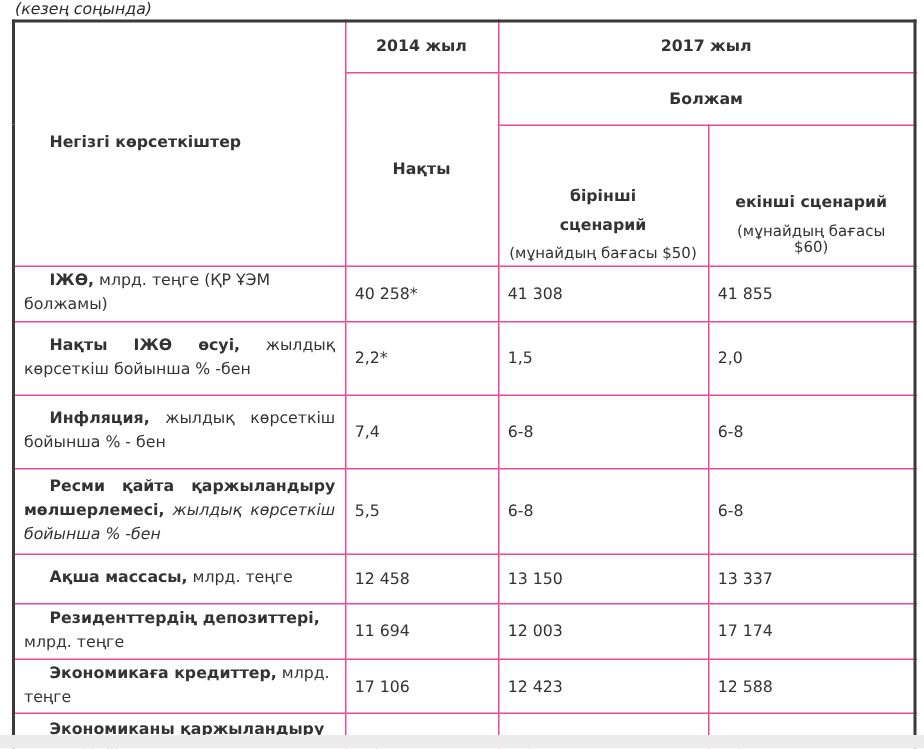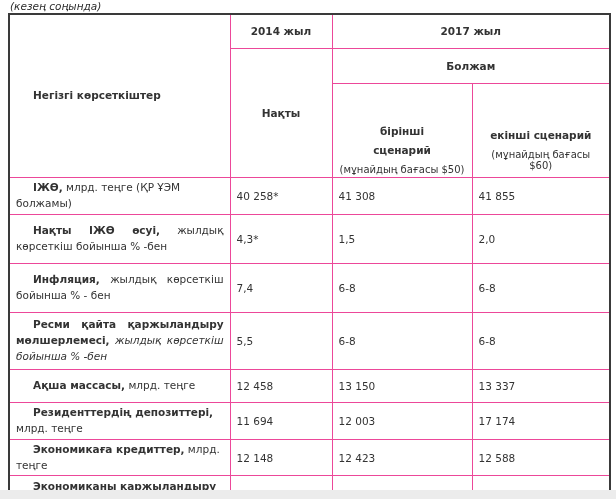--- a/index.html
+++ b/index.html
@@ -74,21 +74,21 @@
       </tr>
 
       <tr style="height:32px">
         <td class="label-cell left"><span class="term">ІЖӨ,</span><span class="desc"> млрд. теңге (ҚР ҰЭМ болжамы)</span></td>
         <td class="value">40 258*</td>
         <td class="value">41 308</td>
         <td class="value">41 855</td>
       </tr>
       <tr style="height:49px">
         <td class="label-cell"><span class="term">Нақты ІЖӨ өсуі,</span><span class="desc"> жылдық көрсеткіш бойынша % -бен</span></td>
-        <td class="value">4,3*</td>
+        <td class="value">2,2*</td>
         <td class="value">1,5</td>
         <td class="value">2,0</td>
       </tr>
       <tr style="height:49px">
         <td class="label-cell"><span class="term">Инфляция,</span><span class="desc"> жылдық көрсеткіш бойынша % - бен</span></td>
         <td class="value">7,4</td>
         <td class="value">6-8</td>
         <td class="value">6-8</td>
       </tr>
       <tr style="height:57px">
@@ -104,21 +104,21 @@
         <td class="value">13 337</td>
       </tr>
       <tr style="height:37px">
         <td class="label-cell left"><span class="term">Резиденттердің депозиттері,</span><span class="desc"> млрд. теңге</span></td>
         <td class="value">11 694</td>
         <td class="value">12 003</td>
         <td class="value">17 174</td>
       </tr>
       <tr style="height:34px">
         <td class="label-cell left"><span class="term">Экономикаға кредиттер,</span><span class="desc"> млрд. теңге</span></td>
-        <td class="value">12 148</td>
+        <td class="value">17 106</td>
         <td class="value">12 423</td>
         <td class="value">12 588</td>
       </tr>
       <tr style="height:38px">
         <td class="label-cell left"><span class="term">Экономиканы қаржыландыру деңгейі,</span><span class="desc"> %</span></td>
         <td class="value">31,8</td>
         <td class="value">31,8</td>
         <td class="value">31,9</td>
       </tr>
     </tbody>

